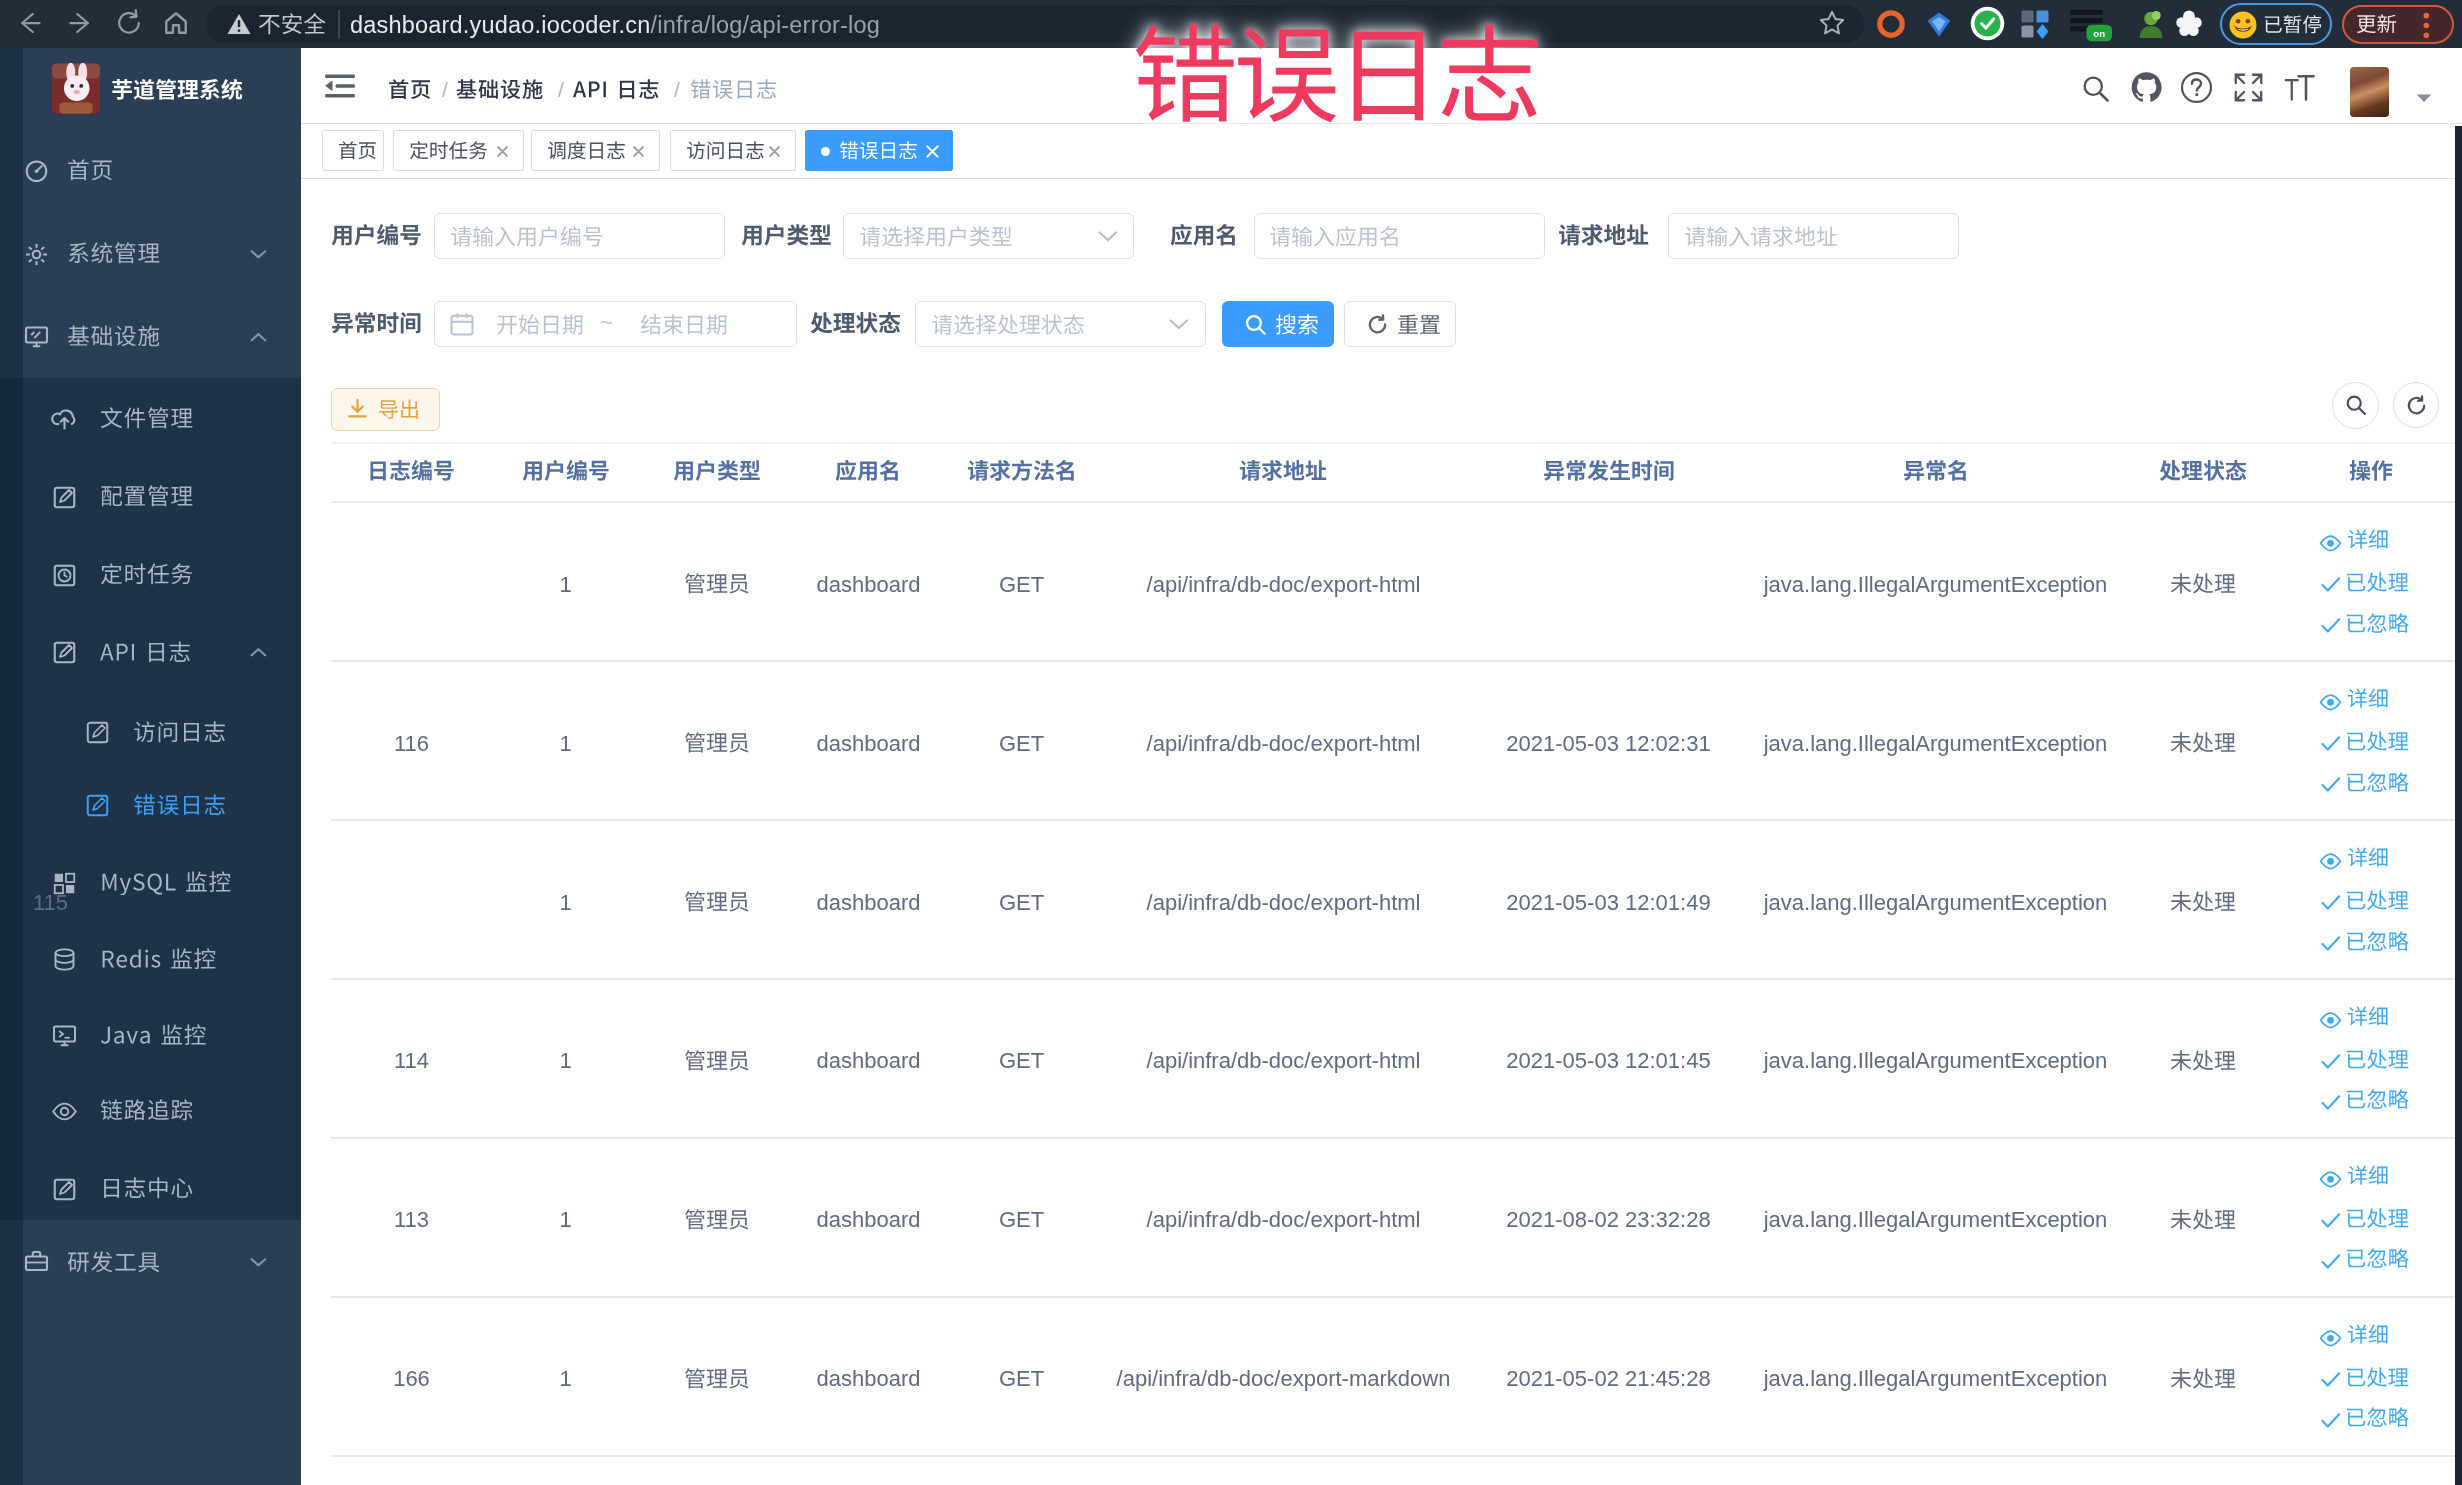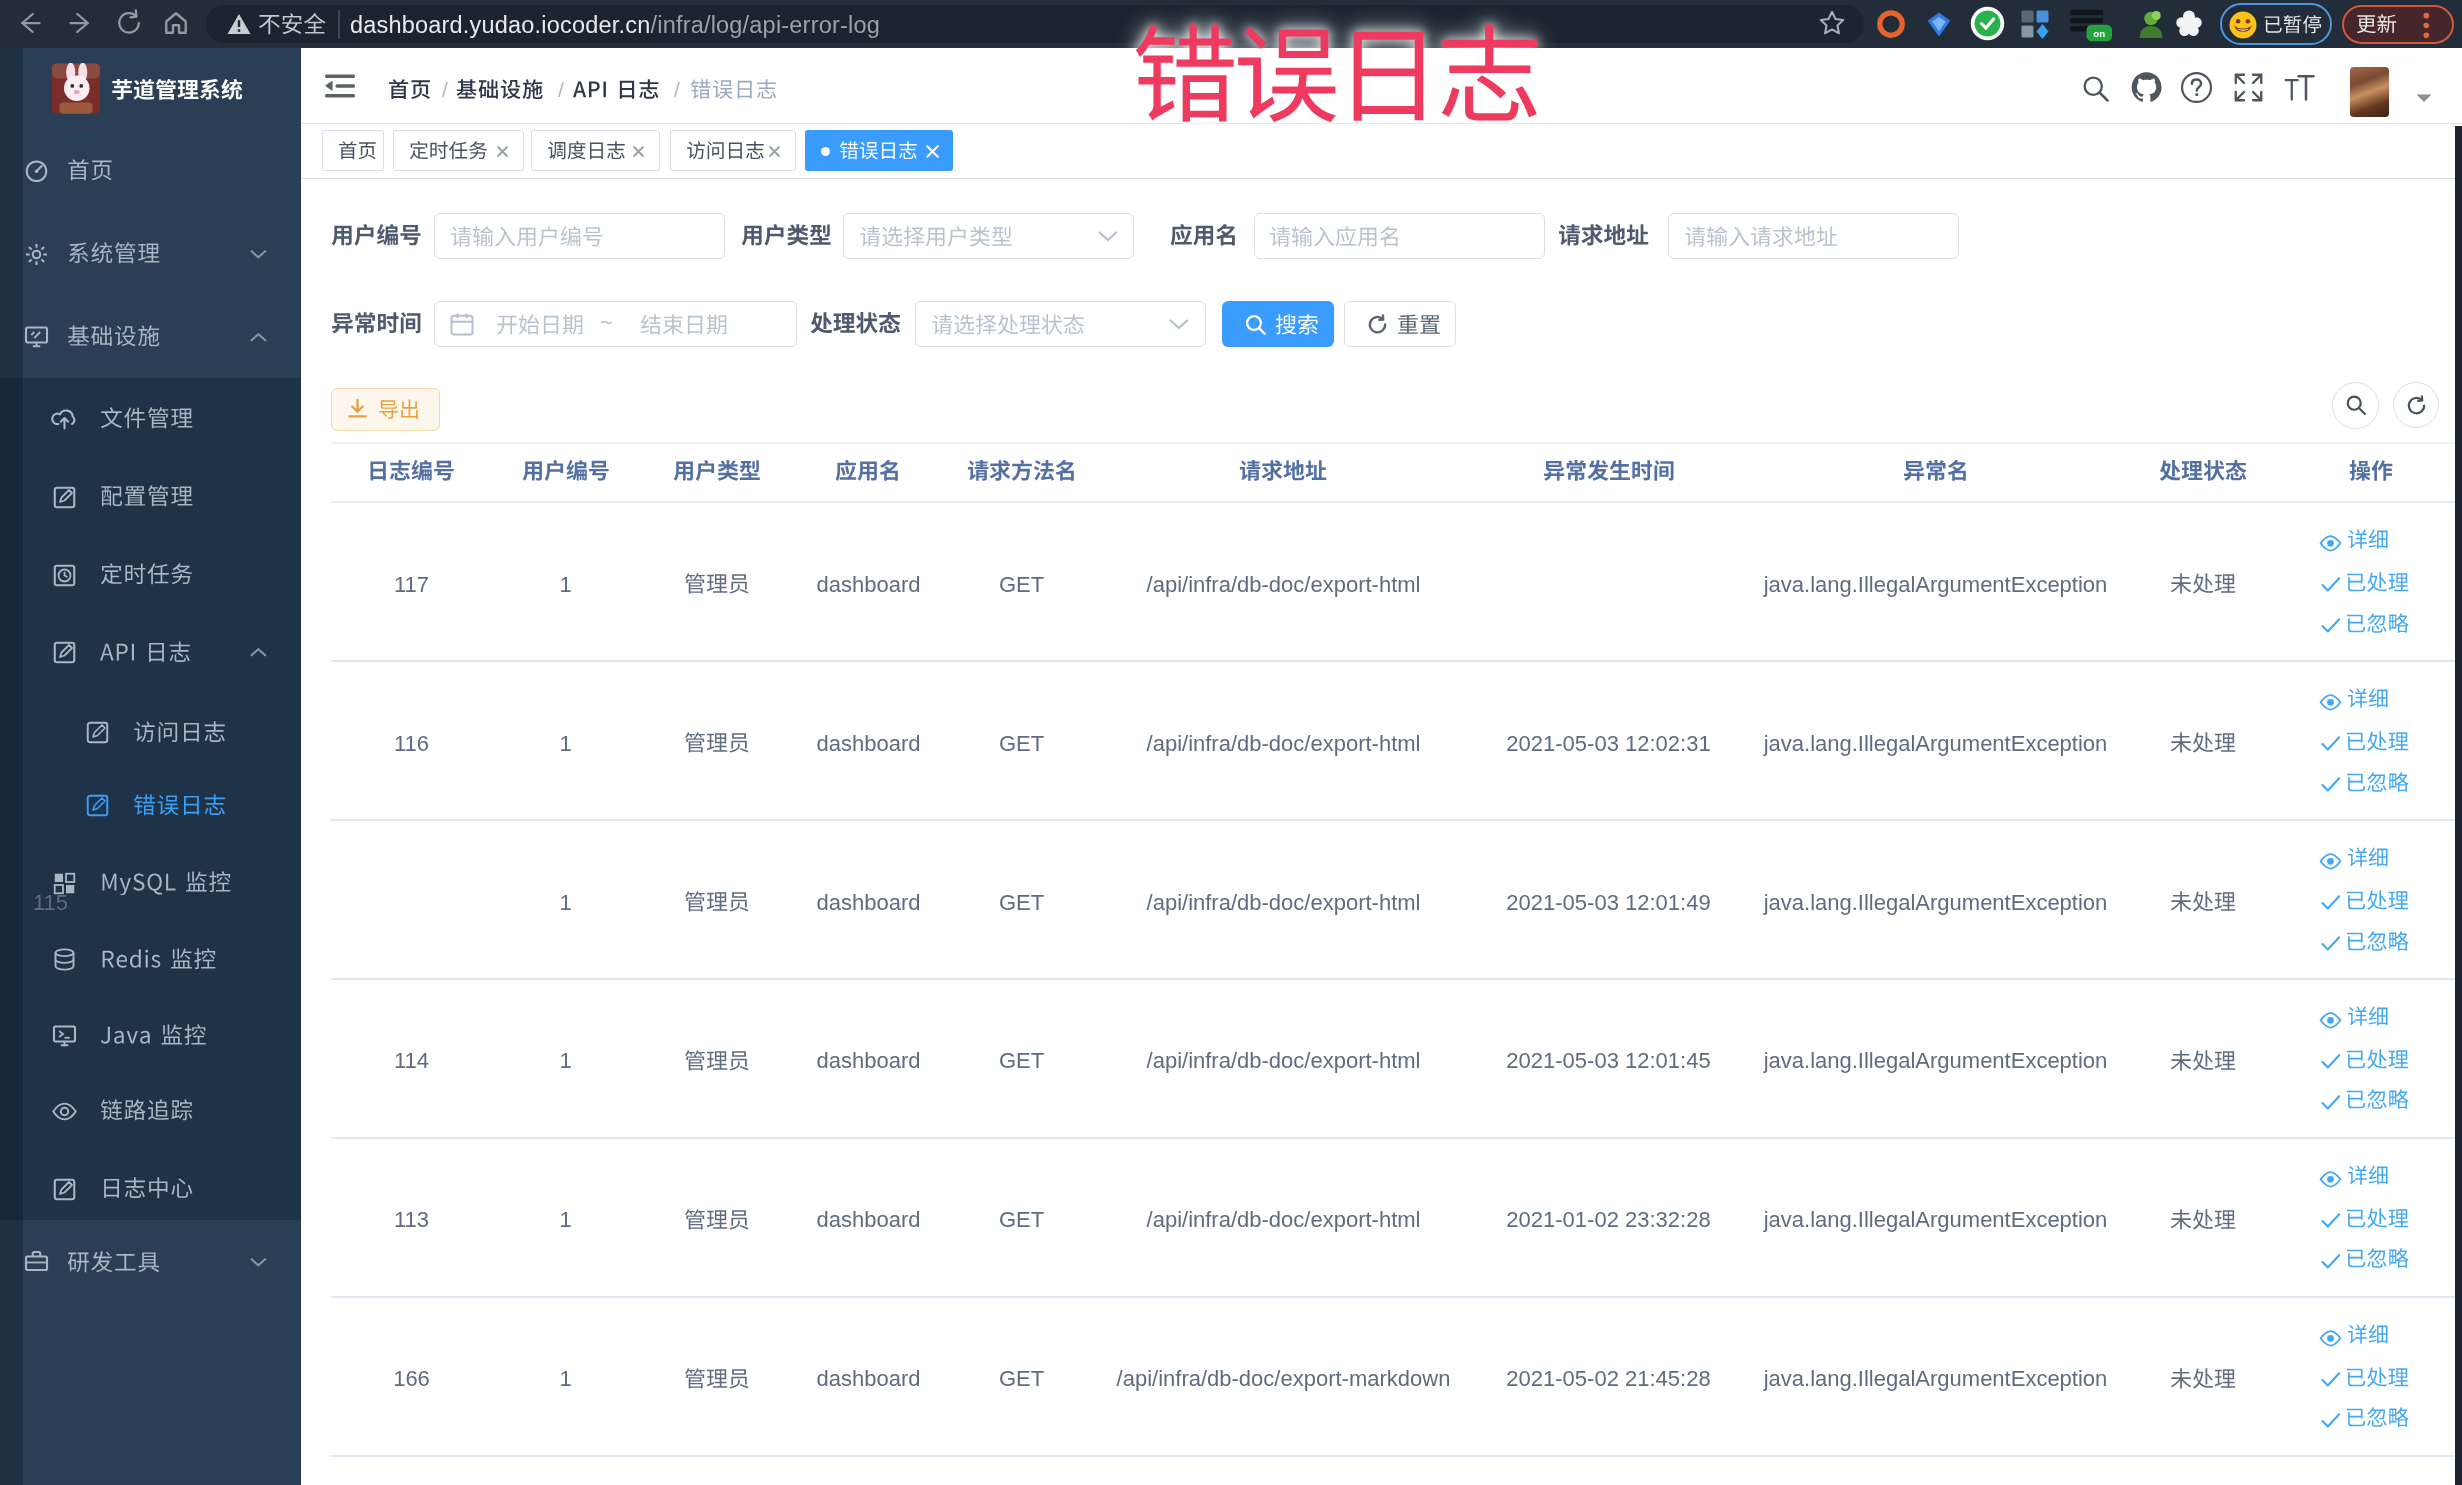--- a/index.html
+++ b/index.html
@@ -948,21 +948,20 @@
     </div>
     <div class="abs" style="left:2068px;top:459px;width:606px;display:flex;justify-content:center">
       <svg width="44" height="24.6" viewBox="0 0 58 32.5">
         <g fill="#5470a3" transform="translate(0,26.1) scale(0.02900)">
           <use href="#b64cd" x="0"></use>
           <use href="#b4f5c" x="1000"></use>
         </g>
       </svg>
     </div>
     <div class="abs" style="left:331px;top:501px;width:2126px;height:1.5px;background:#e4eaf4"></div>
-    <div class="abs lat" style="left:33px;top:572px;width:757px;text-align:center;font-size:22px;color:#5f6b80;letter-spacing:0px;white-space:nowrap">117</div>
     <div class="abs lat" style="left:187px;top:572px;width:757px;text-align:center;font-size:22px;color:#5f6b80;letter-spacing:0px;white-space:nowrap">1</div>
     <div class="abs" style="left:414px;top:572px;width:606px;display:flex;justify-content:center">
       <svg width="66" height="24.6" viewBox="0 0 87 32.5">
         <g fill="#5f6b80" transform="translate(0,26.1) scale(0.02900)">
           <use href="#r7ba1" x="0"></use>
           <use href="#r7406" x="1000"></use>
           <use href="#r5458" x="2000"></use>
         </g>
       </svg>
     </div>
@@ -1233,21 +1232,21 @@
         <g fill="#5f6b80" transform="translate(0,26.1) scale(0.02900)">
           <use href="#r7ba1" x="0"></use>
           <use href="#r7406" x="1000"></use>
           <use href="#r5458" x="2000"></use>
         </g>
       </svg>
     </div>
     <div class="abs lat" style="left:490px;top:1207px;width:757px;text-align:center;font-size:22px;color:#5f6b80;letter-spacing:0px;white-space:nowrap">dashboard</div>
     <div class="abs lat" style="left:643px;top:1207px;width:757px;text-align:center;font-size:22px;color:#5f6b80;letter-spacing:0px;white-space:nowrap">GET</div>
     <div class="abs lat" style="left:905px;top:1207px;width:757px;text-align:center;font-size:22px;color:#5f6b80;letter-spacing:0px;white-space:nowrap">/api/infra/db-doc/export-html</div>
-    <div class="abs lat" style="left:1230px;top:1207px;width:757px;text-align:center;font-size:22px;color:#5f6b80;letter-spacing:0px;white-space:nowrap">2021-01-02 23:32:28</div>
+    <div class="abs lat" style="left:1230px;top:1207px;width:757px;text-align:center;font-size:22px;color:#5f6b80;letter-spacing:0px;white-space:nowrap">2021-08-02 23:32:28</div>
     <div class="abs lat" style="left:1557px;top:1207px;width:757px;text-align:center;font-size:22px;color:#5f6b80;letter-spacing:0px;white-space:nowrap">java.lang.IllegalArgumentException</div>
     <div class="abs" style="left:1900px;top:1208px;width:606px;display:flex;justify-content:center">
       <svg width="66" height="24.6" viewBox="0 0 87 32.5">
         <g fill="#5f6b80" transform="translate(0,26.1) scale(0.02900)">
           <use href="#r672a" x="0"></use>
           <use href="#r5904" x="1000"></use>
           <use href="#r7406" x="2000"></use>
         </g>
       </svg>
     </div>

